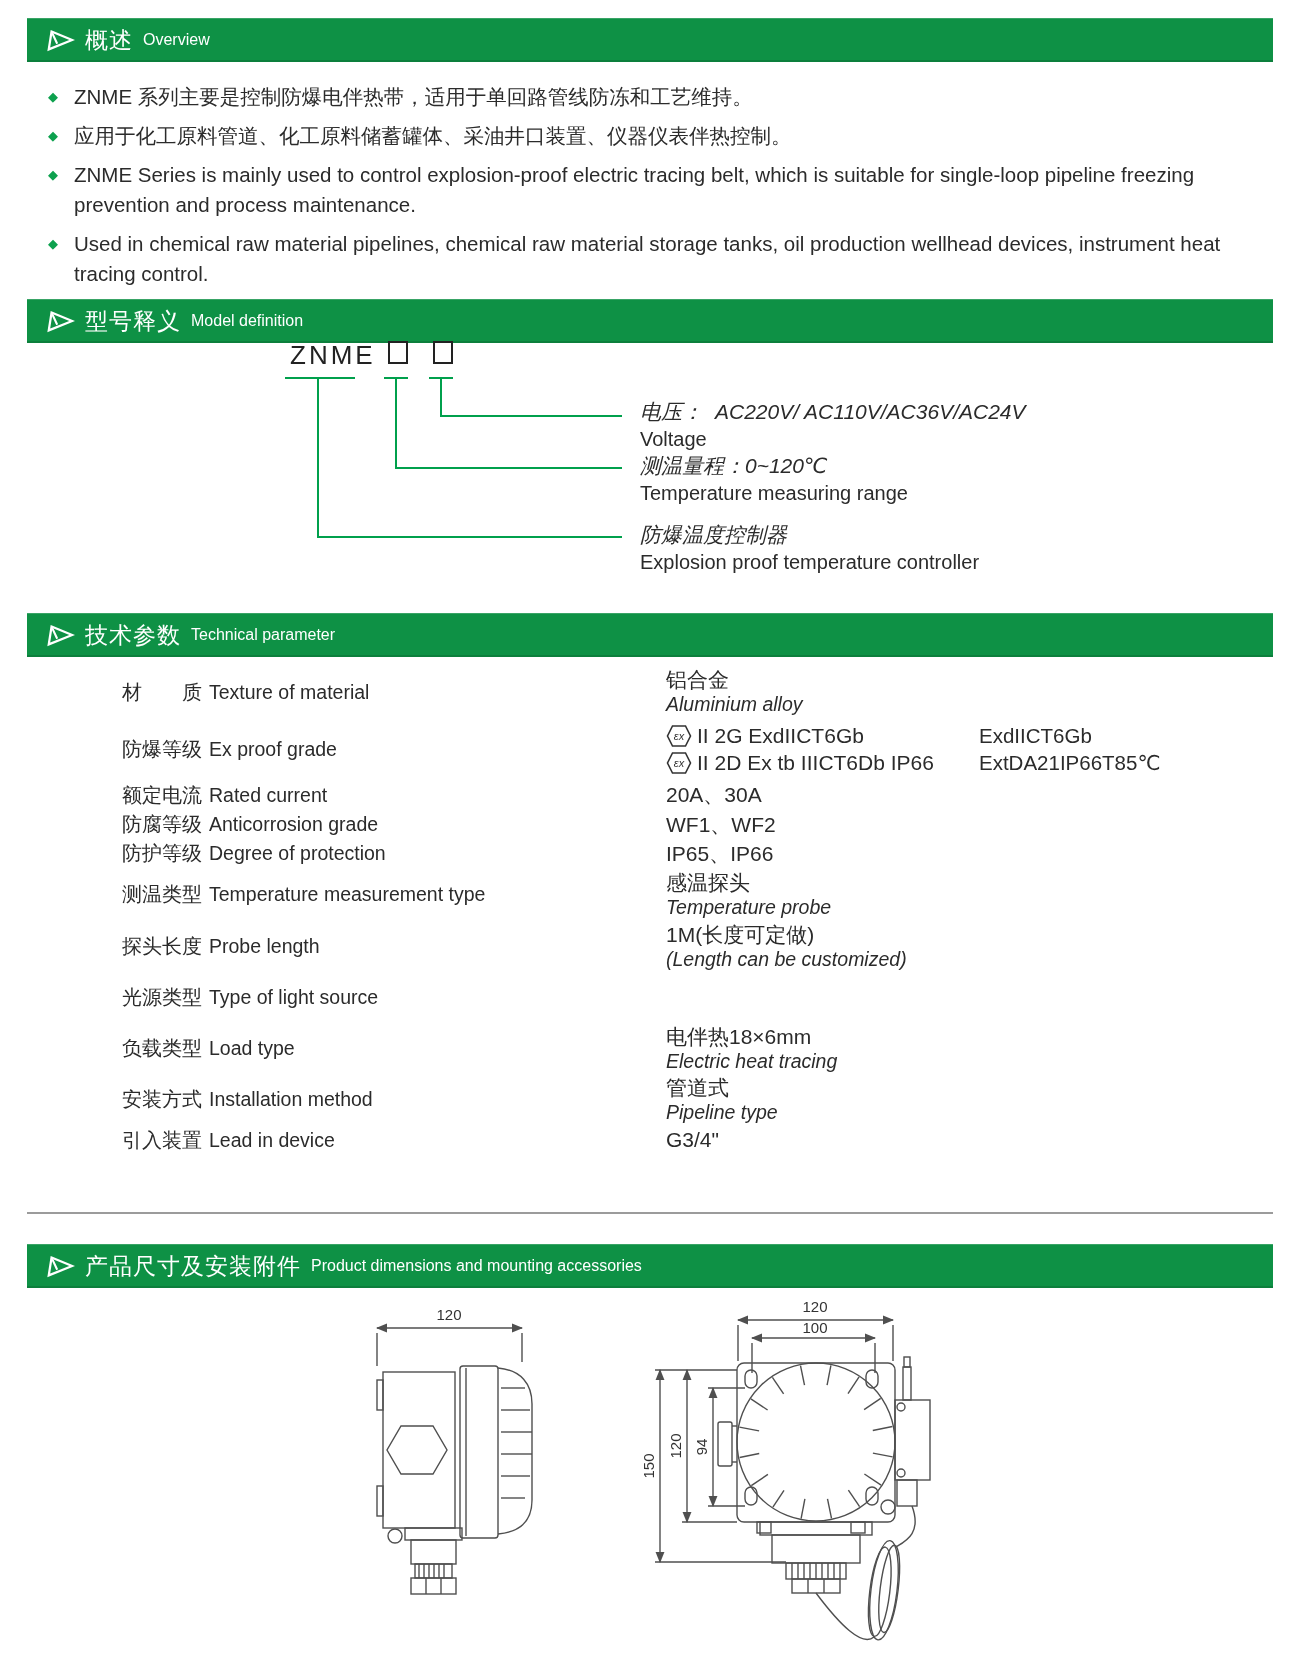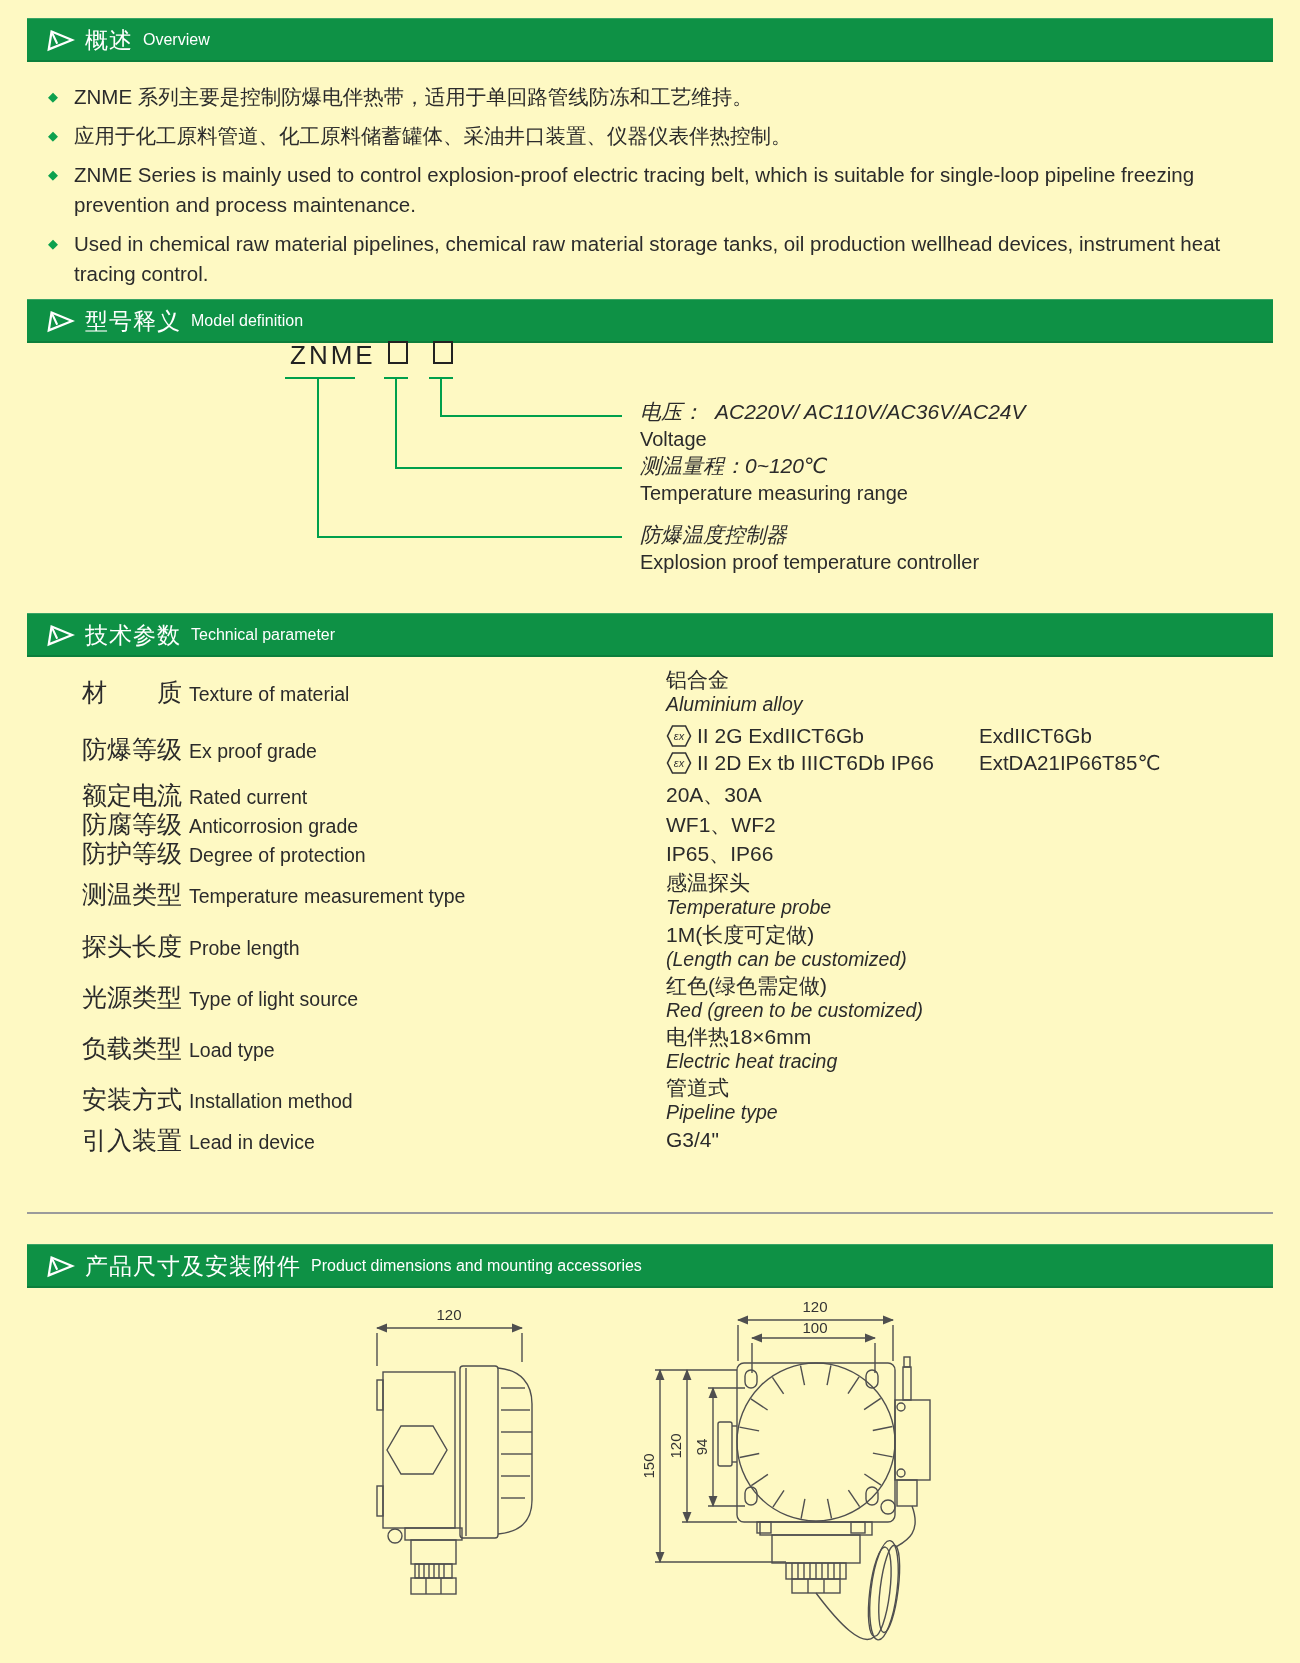--- a/index.html
+++ b/index.html
@@ -1,18 +1,18 @@
 <!DOCTYPE html>
 <html><head>
 <meta charset="utf-8">
 <style>
   html,body{margin:0;padding:0;background:#e8e8e8;}
   .page{
     position:relative; width:1300px; height:1663px; margin:0 auto;
-    background:#fef9c3; overflow:hidden;
+    background:#ffffff; overflow:hidden;
     font-family:"Liberation Sans","DejaVu Sans",sans-serif;
     color:#2e2e2e;
   }
   
   .sec-bar{
     position:absolute; left:27px; width:1246px; height:44px;
     background:#0e9145; display:flex; align-items:center;
     box-shadow:inset 0 -2px 0 rgba(0,0,0,.12), inset 0 1px 0 rgba(255,255,255,.18);
   }
   .sec-bar .arrow{margin:0 10px 0 18px; flex:0 0 auto;}
@@ -29,21 +29,21 @@
   .mbox{position:absolute; width:16px; height:19px; border:2px solid #222; top:341px;}
   .branch{position:absolute; left:640px;}
   .branch .r1{font-size:21px; color:#2b2b2b; line-height:28px; display:flex;font-style:italic;}
   .branch .r1 .lb{flex:0 0 auto;}
   .branch .r1 .vl{margin-left:12px;}
   .branch .r2{font-size:20px; color:#2b2b2b; line-height:27px;}
   
   .tech{position:absolute; top:666px; left:82px; width:1190px;}
   .trow{display:flex; align-items:center;}
   .trow .t-label{width:584px; flex:0 0 auto;}
-  .trow .lcn{font-size:25px; color:#2b2b2b;}
+  .trow .lcn{font-size:20px; color:#2b2b2b;margin-left:40px;}
   .trow .len{font-size:19.5px; color:#2b2b2b; margin-left:7px;}
   .trow .t-value{flex:1;}
   .v-cn{font-size:21px; line-height:24px; color:#2b2b2b;}
   .v-en{font-size:19.5px; line-height:24px; color:#2b2b2b;font-style:italic;}
   .ex-line{display:flex; align-items:center; line-height:27px;}
   .ex-line .exsvg{flex:0 0 auto; margin-right:5px;}
   .ex-line .x1{font-size:21px; color:#2b2b2b; width:282px; flex:0 0 auto;}
   .ex-line .x2{font-size:20.5px; color:#2b2b2b;}
   .h52{height:52px}.h62{height:62px}.h30{height:30px}.h29{height:29px}
   .h53{height:53px}.h51{height:51px}
@@ -201,24 +201,20 @@
     <div class="trow h51">
       <div class="t-label"><span class="lcn">探头长度</span><span class="len">Probe length</span></div>
       <div class="t-value">
           <div class="v-cn">1M(长度可定做)</div>
           <div class="v-en">(Length can be customized)</div>
         </div>
     </div>
 
     <div class="trow h51">
       <div class="t-label"><span class="lcn">光源类型</span><span class="len">Type of light source</span></div>
-      <div class="t-value">
-          <div class="v-cn">红色(绿色需定做)</div>
-          <div class="v-en">Red (green to be customized)</div>
-        </div>
     </div>
 
 
     <div class="trow h51">
       <div class="t-label"><span class="lcn">负载类型</span><span class="len">Load type</span></div>
       <div class="t-value">
           <div class="v-cn">电伴热18×6mm</div>
           <div class="v-en">Electric heat tracing</div>
         </div>
     </div>

